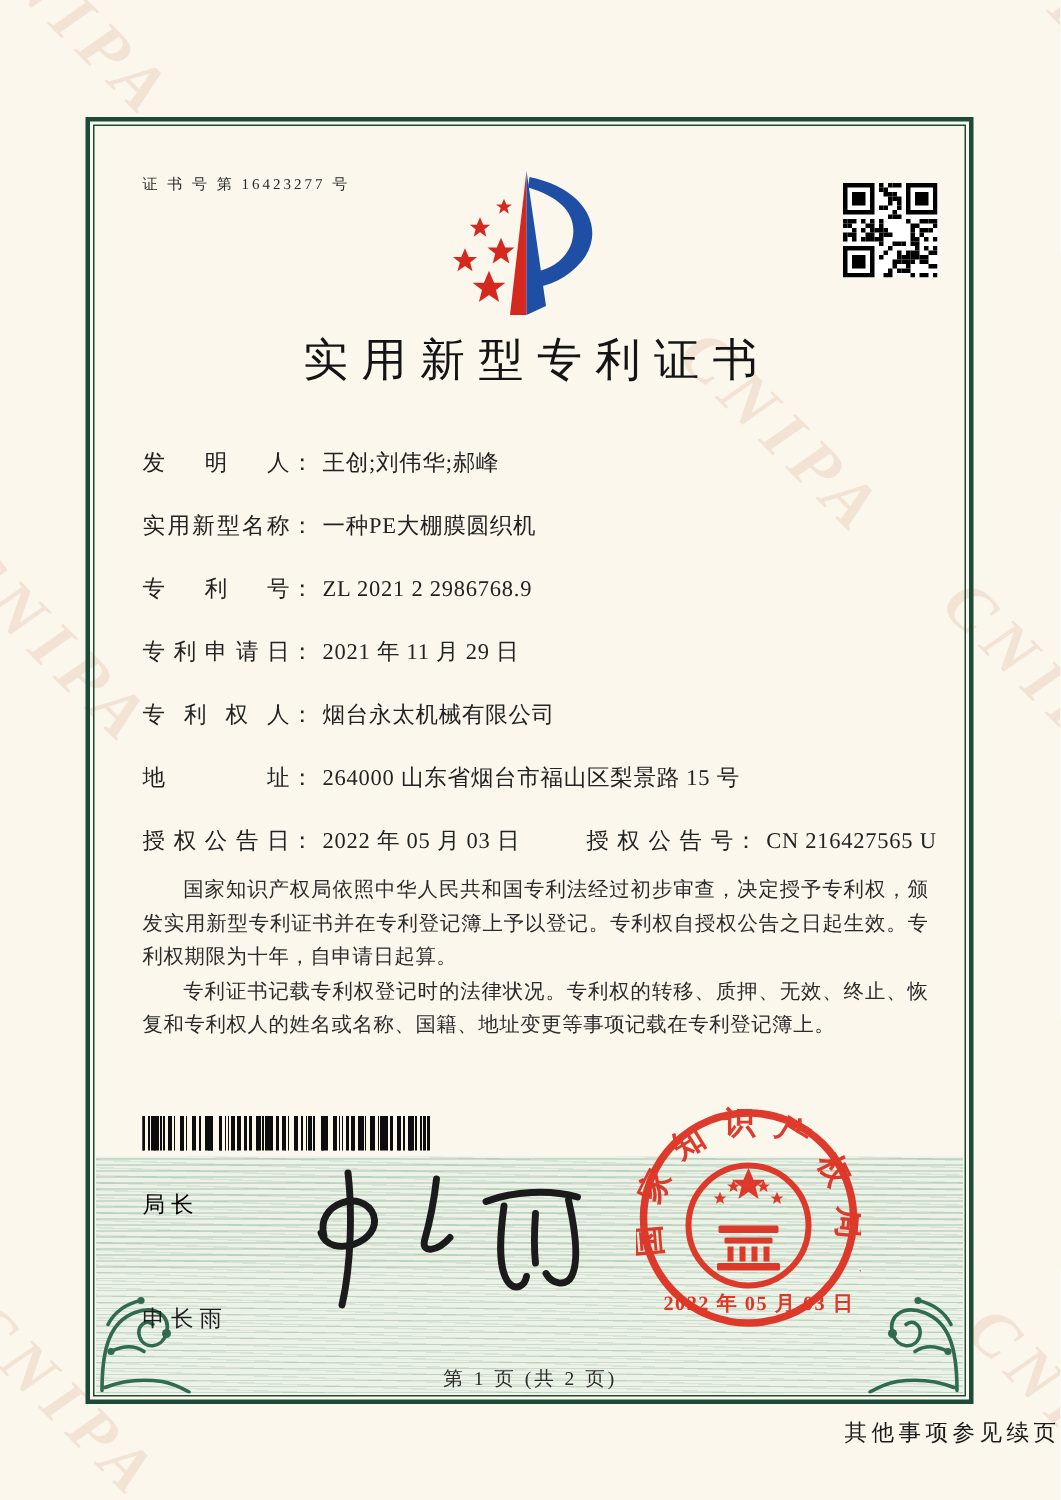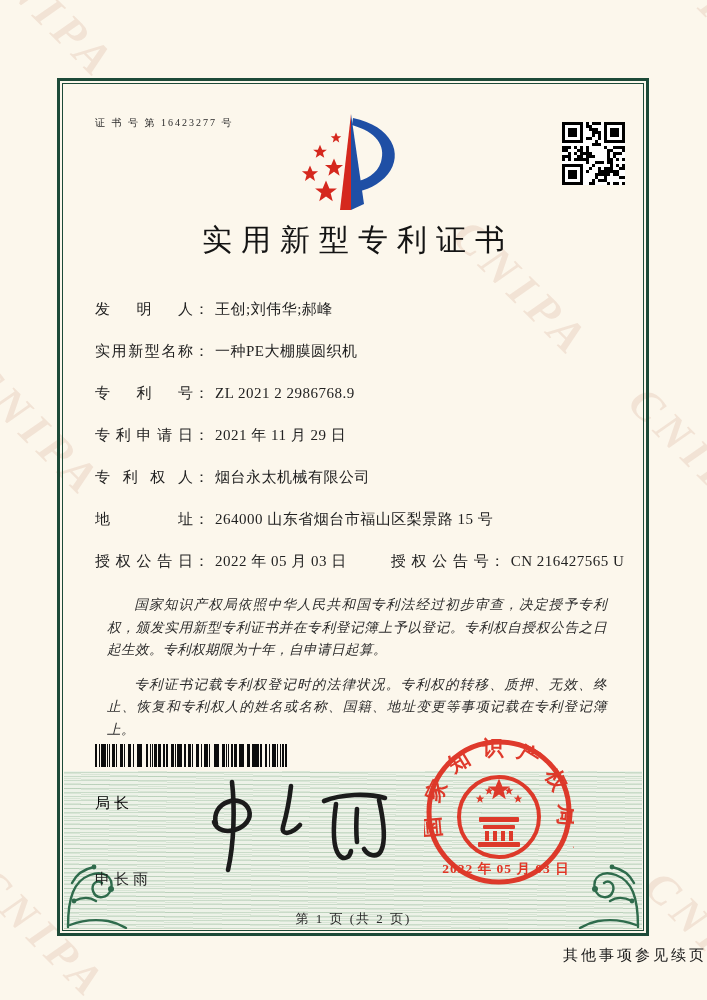--- a/index.html
+++ b/index.html
@@ -44,21 +44,21 @@
   
   .fields{ position:absolute; left:95px; top:296px; width:525px; font-size:15px; color:#222; }
   .frow{ height:26px; line-height:26px; margin-bottom:16px; white-space:nowrap; }
   .flabel{ display:inline-block; width:98px; text-align:justify; text-align-last:justify; vertical-align:top; }
   .fcolon{ display:inline-block; margin:0 6px 0 1px; }
   .fvalue{ letter-spacing:0.5px; }
   .grant-left{ display:inline-block; width:292px; }
   
   .paras{ position:absolute; left:95px; top:582px; width:524px;
     font-size:13.6px; line-height:1.66; text-align:justify; color:#2b2b2b; letter-spacing:0.4px; }
-  .paras p{ margin:12px; text-indent:2em;font-style:italic; }
+  .paras p{ margin:0; text-indent:2em; }
   
   .barcode{
     position:absolute; left:95px; top:744px; width:192px; height:23px;
     background-image:
       repeating-linear-gradient(90deg,#0c0c0c 0 2px,transparent 2px 4px,#0c0c0c 4px 5px,transparent 5px 8px,#0c0c0c 8px 11px,transparent 11px 12px,#0c0c0c 12px 13px,transparent 13px 17px),
       repeating-linear-gradient(90deg,#0c0c0c 0 1px,transparent 1px 6px,#0c0c0c 6px 9px,transparent 9px 14px,#0c0c0c 14px 15px,transparent 15px 19px);
   }
   
   .director{ position:absolute; left:95px; top:794px; font-size:15px; letter-spacing:4px; color:#000000; }
   .director-name{ position:absolute; left:95px; top:822px; font-size:15px; letter-spacing:4px; color:#1d1d1d;margin-top:48px; }

